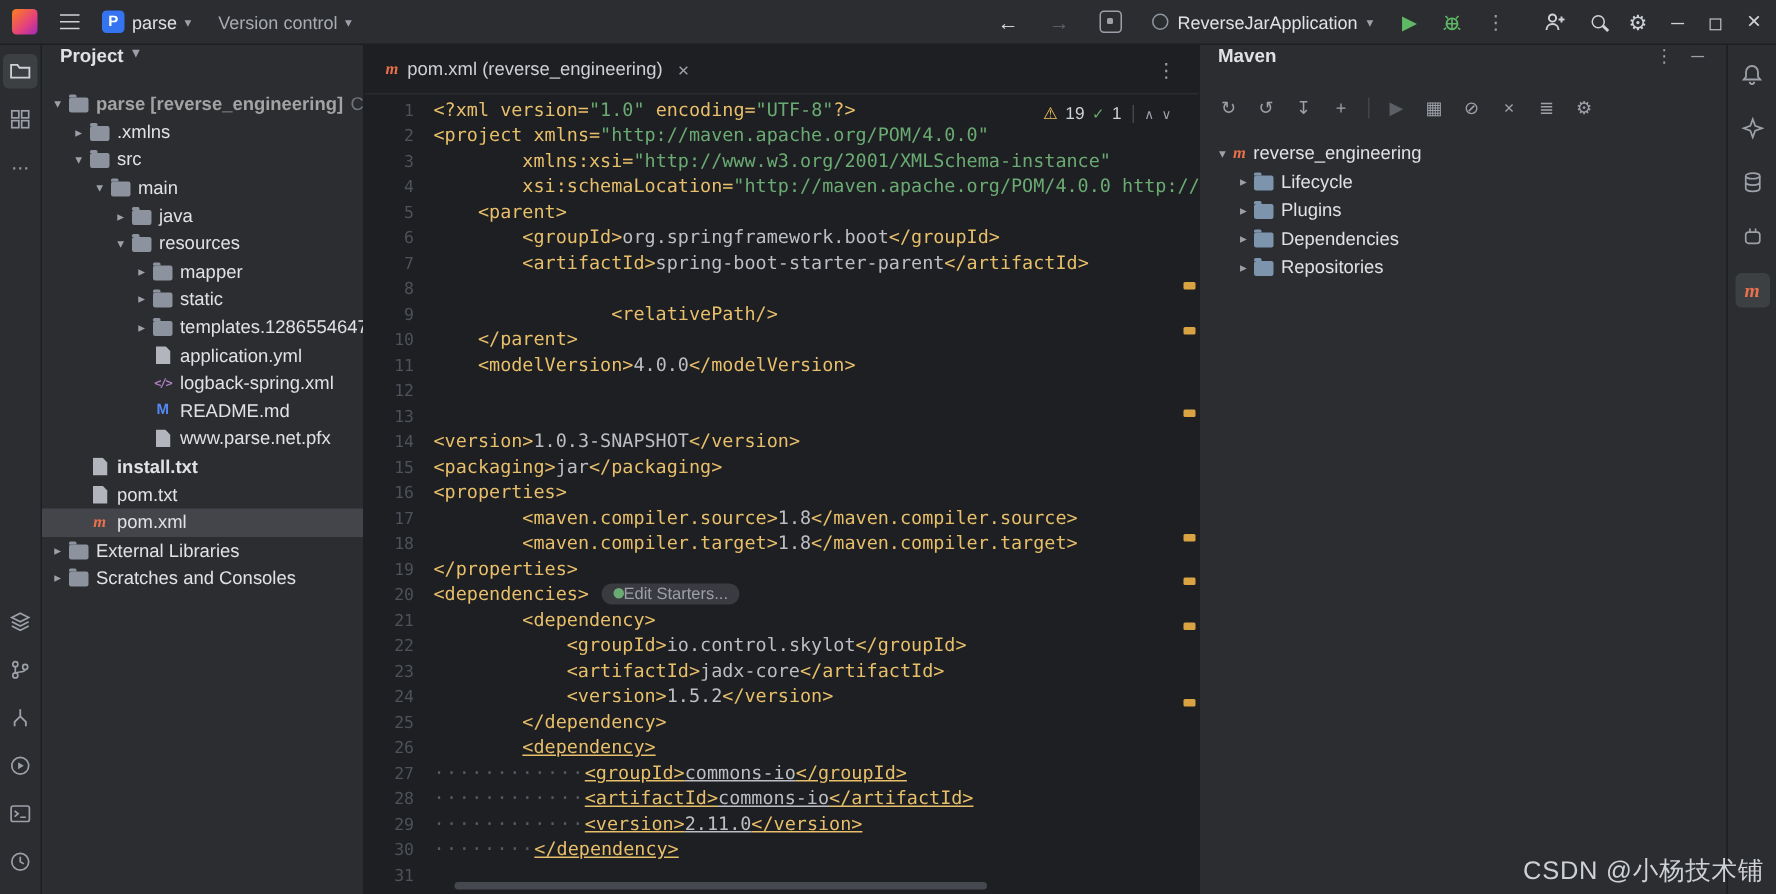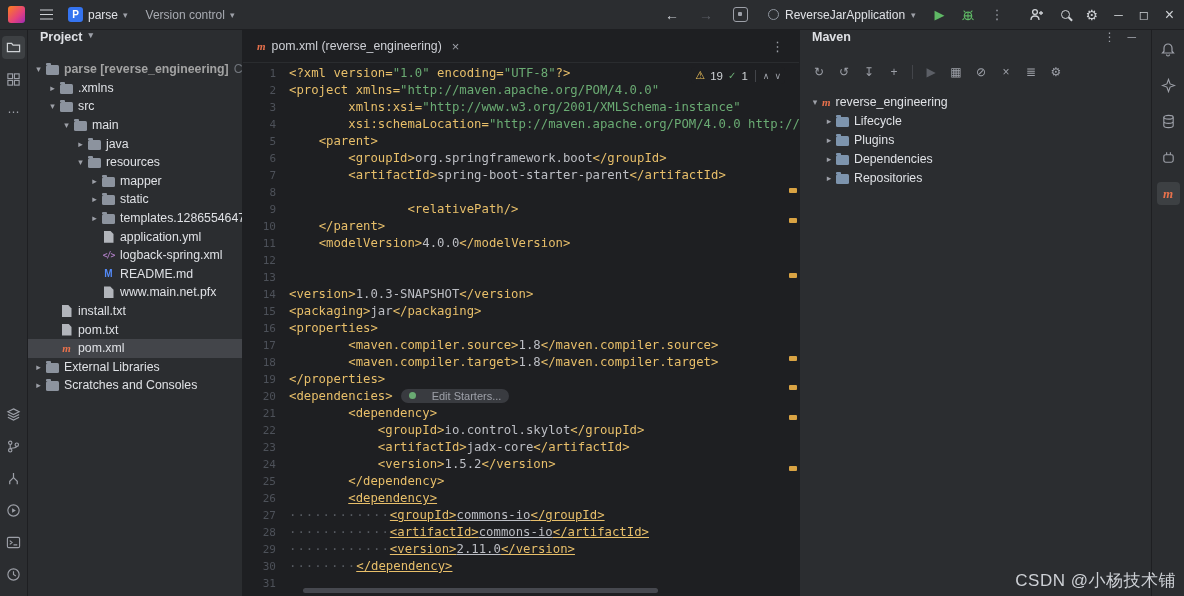--- a/index.html
+++ b/index.html
@@ -87,21 +87,21 @@
   .tab { display:flex; align-items:center; gap:6px; height:100%; padding:0 10px 0 14px; font-size:12.3px; color:#ced0d6;}
   .tab .tclose { color:#9da0a8; font-size:13px; margin-left:4px; }
   .tabbar .tspacer{flex:1;}
   .codearea { flex:1; position:relative; overflow:hidden; padding-top:2px; font-family:"DejaVu Sans Mono",monospace;}
   .cl { height:17px; display:flex; white-space:pre; font-size:12.3px; line-height:17px; overflow:hidden;}
   .ln { width:46px; text-align:right; padding-right:13px; color:#4d5159; font-size:11px; flex-shrink:0;}
   .ct { white-space:pre; }
   .tg { color:#e8bf6a; } .st { color:#6aab73; } .tx { color:#bcbec4; }
   .cm { color:#7a7e85; } .dots { color:#565a61; letter-spacing:1px;}
   .cl.u .tg, .cl.u .tx { text-decoration:underline; }
-  .inlay { display:inline-flex; align-items:center; gap:16px; background:#393b40; color:#9da0a8;
+  .inlay { display:inline-flex; align-items:center; gap:0; background:#393b40; color:#9da0a8;
     border-radius:9px; padding:0 8px; height:14px; font:11px "Liberation Sans",sans-serif; margin-left:8px; vertical-align:1px;}
   .inlay-ic { width:7px; height:7px; border-radius:50%; background:#6aab73; }
   .problems { position:absolute; top:4px; right:14px; display:flex; align-items:center; gap:5px;
     font:11.5px "Liberation Sans",sans-serif; color:#cfd2d6; background:#1e1f22; padding:2px 4px; border-radius:4px;}
   .warn-ic { color:#f2c55c; font-size:11px; }
   .ok-ic { color:#6aab73; font-size:10px; }
   .pw-sep { width:1px; height:12px; background:#43454a; margin:0 2px;}
   .pw-arrow { color:#9da0a8; font-size:9px; }
   .stripe { position:absolute; right:2px; width:8px; height:5px; background:#d9a343; border-radius:1px;}
   .hscroll { position:absolute; bottom:3px; left:60px; width:355px; height:5px; background:#4d5057; border-radius:3px; opacity:.85;}
@@ -322,23 +322,23 @@
             <span class="fic">
               <span class="ic-md">M</span>
             </span>
             <span class="tlabel">README.md</span>
           </div>
           <div class="trow" style="padding-left: 60px;">
             <span class="chev"></span>
             <span class="fic">
               <span class="ic-cert"></span>
             </span>
-            <span class="tlabel">www.main.net.pfx</span>
-          </div>
-          <div class="trow" style="padding-left: 18px;">
+            <span class="tlabel">www.parse.net.pfx</span>
+          </div>
+          <div class="trow" style="padding-left: 18px; font-weight: bold;">
             <span class="chev"></span>
             <span class="fic">
               <span class="ic-txt"></span>
             </span>
             <span class="tlabel">install.txt</span>
           </div>
           <div class="trow" style="padding-left: 18px;">
             <span class="chev"></span>
             <span class="fic">
               <span class="ic-txt"></span>

